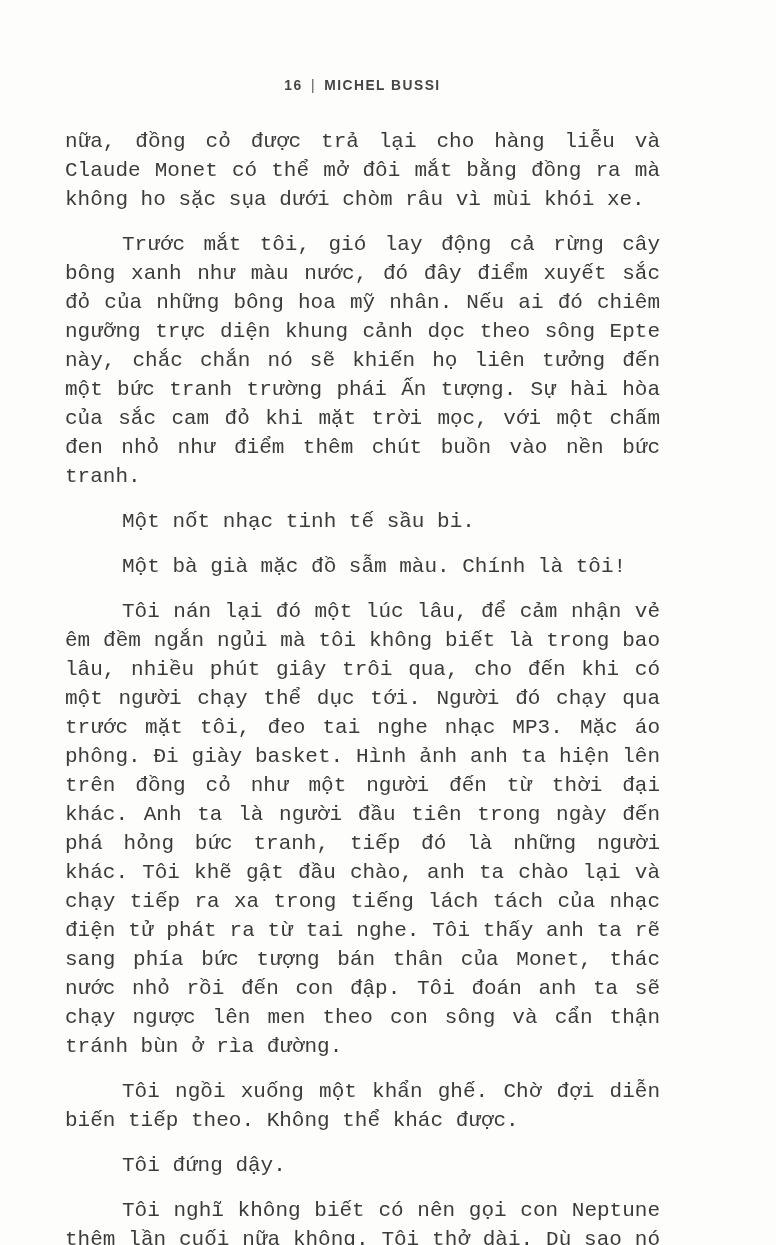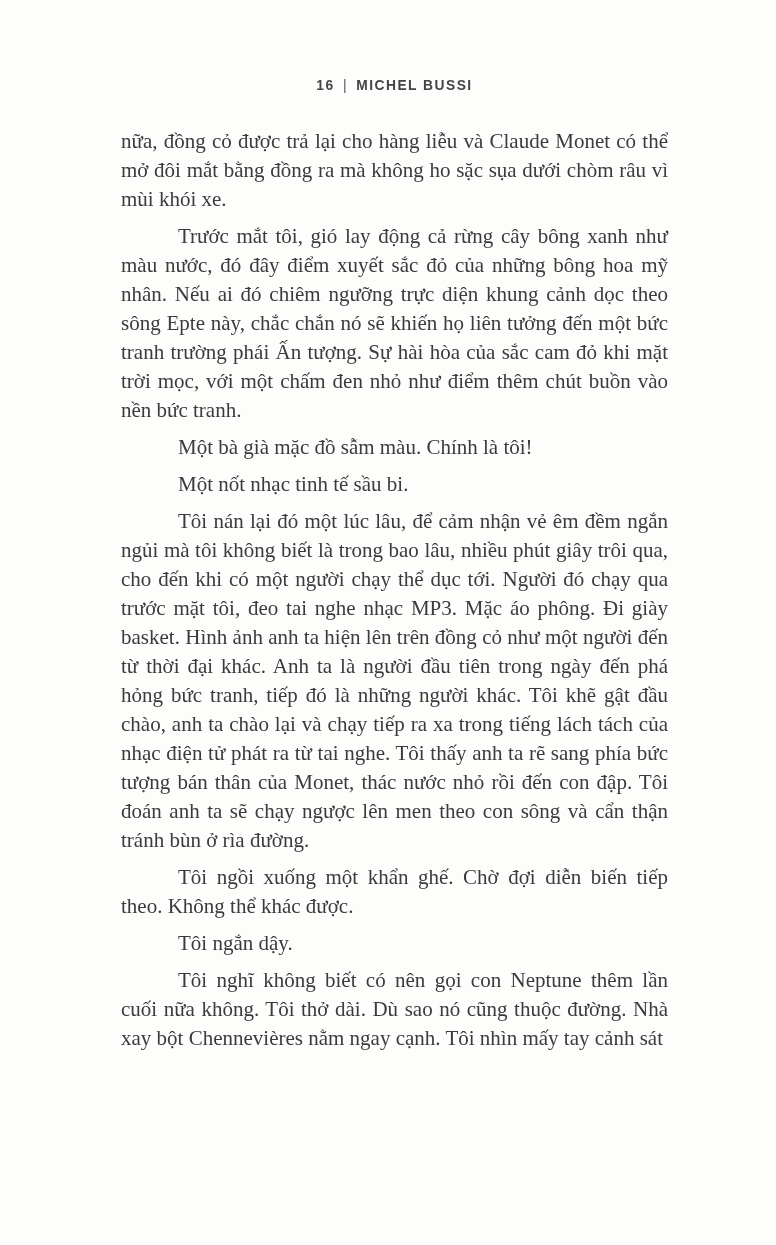--- a/index.html
+++ b/index.html
@@ -7,21 +7,21 @@
     padding: 0;
     background: #e8e8e8;
   }
   .page {
     position: relative;
     width: 776px;
     height: 1245px;
     margin: 0 auto;
     background: #fdfdfc;
     box-sizing: border-box;
-    padding: 76px 100px 0 113px;
+    padding: 76px 100px 0 49px;
     overflow: hidden;
   }
   .running-head {
     text-align: center;
     font-family: "Liberation Sans", sans-serif;
     font-size: 15px;
     font-weight: bold;
     letter-spacing: 1.6px;
     color: #454545;
     margin-bottom: 34px;
@@ -34,43 +34,44 @@
     color: #555;
   }
   .page-body {
     font-family: "Liberation Serif", "DejaVu Serif", serif;
     font-size: 21px;
     line-height: 29px;
     color: #3b3b3b;
     text-align: justify;
   }
   .page-body p {
-    margin: 8px;
+    margin: 16px;
     text-indent: 57px;
+    font-family: Liberation Mono, monospace;
   }
   .page-body p.no-indent {
     text-indent: 0;
   }
   .page-body p.section-start {
     margin-top: 25px;
   }
 </style>
 </head>
 <body>
 
 <div class="page">
 
   <div class="running-head">
     <span>16</span><span class="sep">|</span><span>MICHEL BUSSI</span>
   </div>
 
   <div class="page-body">
     <p class="no-indent">nữa, đồng cỏ được trả lại cho hàng liễu và Claude Monet có thể mở đôi mắt bằng đồng ra mà không ho sặc sụa dưới chòm râu vì mùi khói xe.</p>
     <p>Trước mắt tôi, gió lay động cả rừng cây bông xanh như màu nước, đó đây điểm xuyết sắc đỏ của những bông hoa mỹ nhân. Nếu ai đó chiêm ngưỡng trực diện khung cảnh dọc theo sông Epte này, chắc chắn nó sẽ khiến họ liên tưởng đến một bức tranh trường phái Ấn tượng. Sự hài hòa của sắc cam đỏ khi mặt trời mọc, với một chấm đen nhỏ như điểm thêm chút buồn vào nền bức tranh.</p>
+    <p>Một nốt nhạc tinh tế sầu bi.</p>
     <p>Một bà già mặc đồ sẫm màu. Chính là tôi!</p>
-    <p>Một nốt nhạc tinh tế sầu bi.</p>
     <p>Tôi nán lại đó một lúc lâu, để cảm nhận vẻ êm đềm ngắn ngủi mà tôi không biết là trong bao lâu, nhiều phút giây trôi qua, cho đến khi có một người chạy thể dục tới. Người đó chạy qua trước mặt tôi, đeo tai nghe nhạc MP3. Mặc áo phông. Đi giày basket. Hình ảnh anh ta hiện lên trên đồng cỏ như một người đến từ thời đại khác. Anh ta là người đầu tiên trong ngày đến phá hỏng bức tranh, tiếp đó là những người khác. Tôi khẽ gật đầu chào, anh ta chào lại và chạy tiếp ra xa trong tiếng lách tách của nhạc điện tử phát ra từ tai nghe. Tôi thấy anh ta rẽ sang phía bức tượng bán thân của Monet, thác nước nhỏ rồi đến con đập. Tôi đoán anh ta sẽ chạy ngược lên men theo con sông và cẩn thận tránh bùn ở rìa đường.</p>
     <p>Tôi ngồi xuống một khẩn ghế. Chờ đợi diễn biến tiếp theo. Không thể khác được.</p>
-    <p>Tôi ngắn dậy.</p>
+    <p>Tôi đứng dậy.</p>
     <p>Tôi nghĩ không biết có nên gọi con Neptune thêm lần cuối nữa không. Tôi thở dài. Dù sao nó cũng thuộc đường. Nhà xay bột Chennevières nằm ngay cạnh. Tôi nhìn mấy tay cảnh sát</p>
   </div>
 
 </div>
 
 </body></html>

